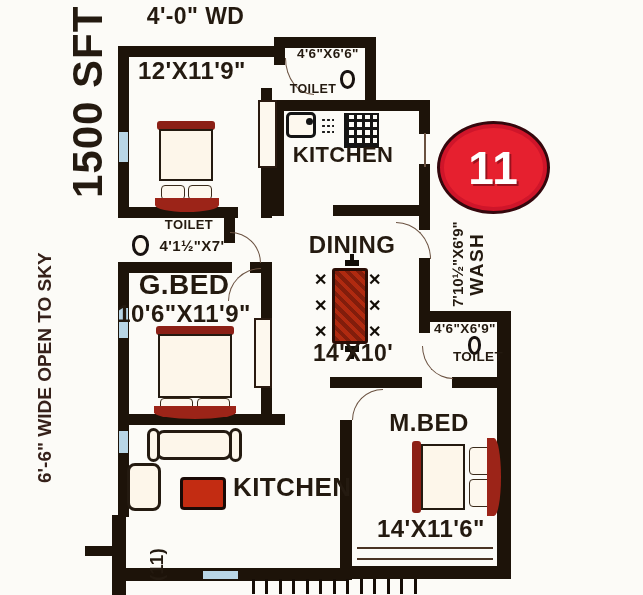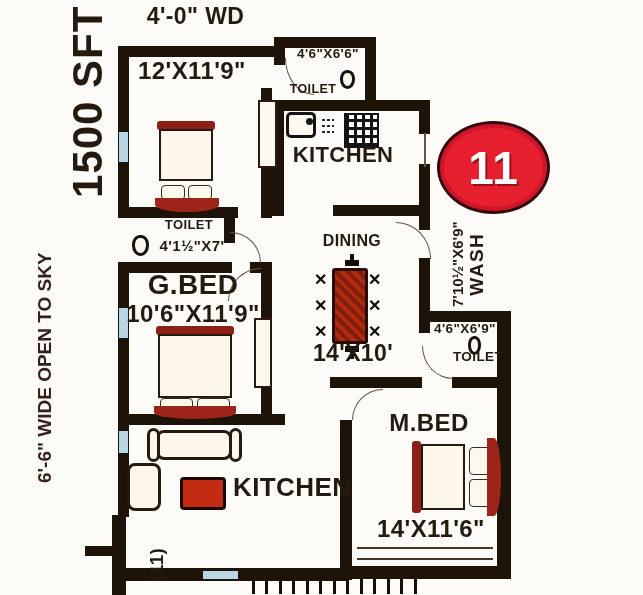--- a/index.html
+++ b/index.html
@@ -156,40 +156,40 @@
       <span>4'6"X6'6"</span>
     </div>
   <div class="lbl" style="left:282px;top:83px;width:62px;font-size:12.5px">
       <span>TOILET</span>
     </div>
 
   <div class="lbl" style="left:278px;top:143px;width:130px">
     <span style="font-size:22px">KITCHEN</span>
   </div>
 
-  <div class="lbl" style="left:303px;top:232px;width:98px;font-size:16px">
+  <div class="lbl" style="left:303px;top:232px;width:98px;font-size:24px">
       <span>DINING</span>
     </div>
   <div class="lbl" style="left:308px;top:341px;width:90px;font-size:23px">
       <span>14'X10'</span>
     </div>
 
   <div class="vtext" style="left:449px;top:307px">
     <span style="font-size:15px">7'10½"X6'9"</span>
     <span style="font-size:19px;letter-spacing:1.5px;text-align:center">WASH</span>
   </div>
 
   <div class="lbl" style="left:143px;top:218px;width:92px;font-size:13px">
       <span>TOILET</span>
     </div>
   <div class="lbl" style="left:146px;top:238px;width:92px;font-size:15px">
       <span>4'1½"X7'</span>
     </div>
 
-  <div class="lbl" style="left:118px;top:270px;width:150px">
+  <div class="lbl" style="left:109px;top:270px;width:150px">
     <span style="font-size:28px">G.BED</span>
     <span style="font-size:24px">10'6"X11'9"</span>
   </div>
 
   <div class="lbl" style="left:424px;top:322px;width:82px;font-size:13.5px">
       <span>4'6"X6'9"</span>
     </div>
   <div class="lbl" style="left:443px;top:350px;width:70px;font-size:13.5px">
       <span>TOILET</span>
     </div>

